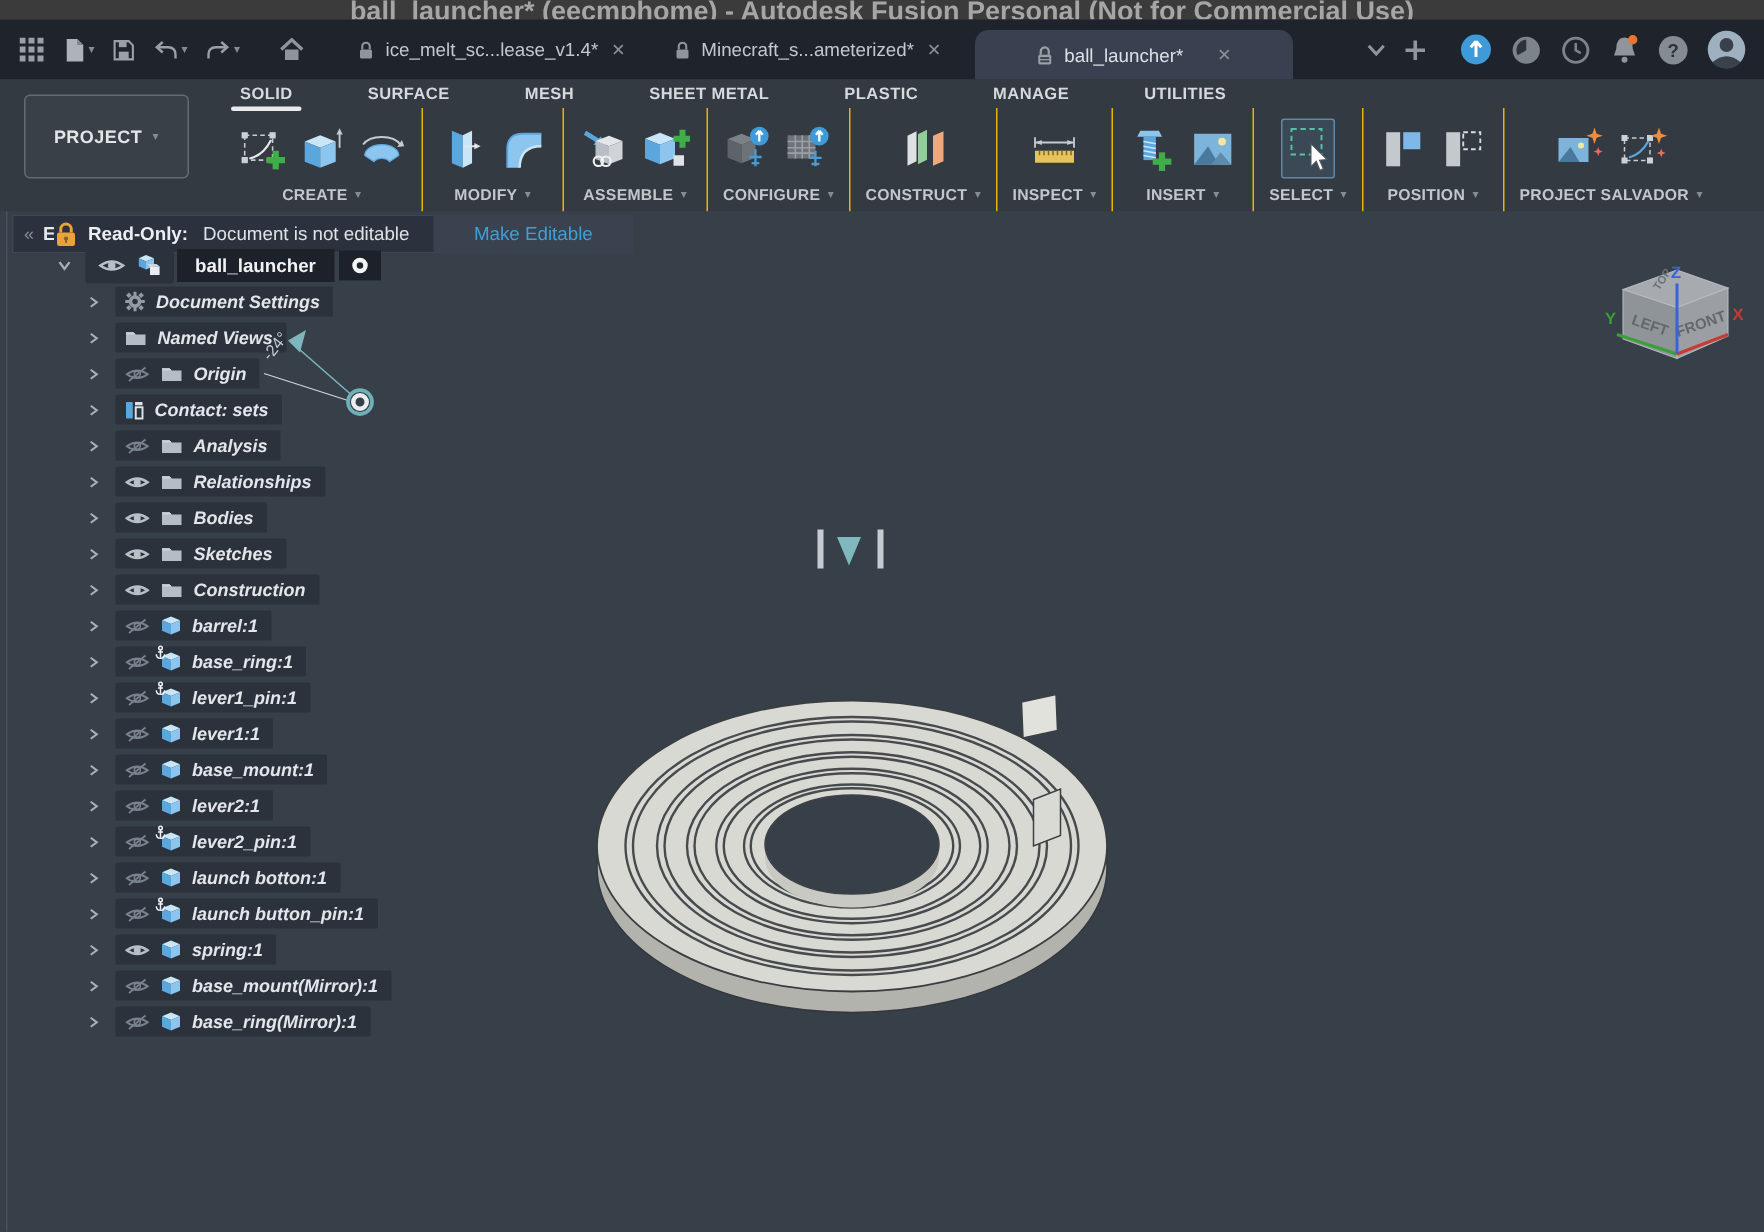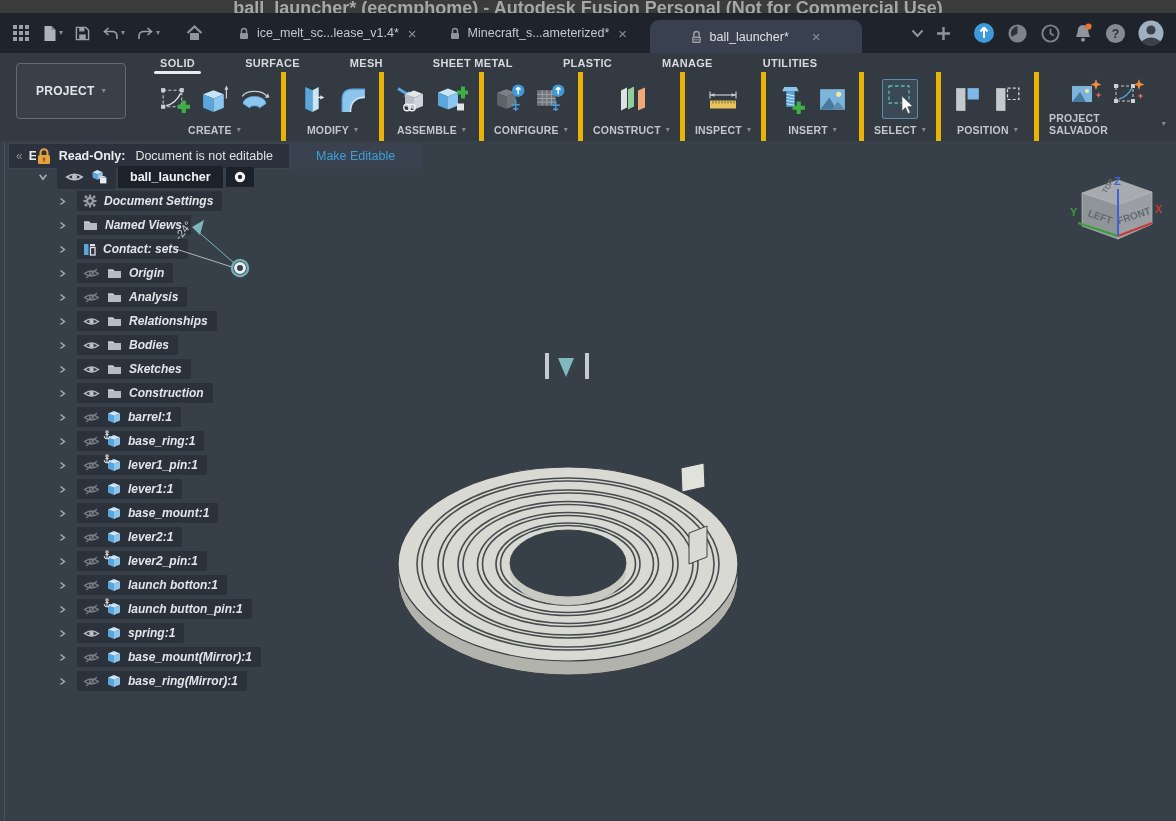--- a/index.html
+++ b/index.html
@@ -22,21 +22,21 @@
   .sbtn{display:flex;align-items:center;justify-content:center;}
   
   .toolbar{height:88px;background:#343a41;position:relative;}
   .design-btn{position:absolute;left:16px;top:10px;width:110px;height:56px;border:1px solid #646a72;border-radius:4px;
     background:#3a4048;color:#e3e6e9;font-size:12px;font-weight:bold;display:flex;align-items:center;justify-content:center;gap:7px;letter-spacing:.3px;}
   .ribbon-right{margin-left:148px;height:100%;display:flex;flex-direction:column;}
   .ribbon-tabs{height:19px;display:flex;align-items:center;gap:46px;padding-left:10px;}
   .rtab{font-size:11px;font-weight:bold;color:#d6d9dd;letter-spacing:.3px;position:relative;padding:2px 2px;}
   .rtab.active::after{content:"";position:absolute;left:-4px;right:-4px;bottom:-3px;height:3px;background:#e8eaec;border-radius:2px;}
   .ribbon-groups{flex:1;display:flex;align-items:stretch;}
-  .rgroup{display:flex;flex-direction:column;align-items:center;padding:2px 10px 0;border-right:5px solid #eab308;}
+  .rgroup{display:flex;flex-direction:column;align-items:center;padding:2px 10px 0;border-right:1px solid #eab308;}
   .rgroup:last-child{border-right:none;}
   .gicons{flex:1;display:flex;align-items:center;gap:7px;}
   .tbtn{display:flex;align-items:center;justify-content:center;padding:1px;}
   .tbtn.select-active{border:1px solid #5e8aa9;background:#3b4855;border-radius:2px;padding:2px;}
   .glabel{font-size:10.5px;font-weight:bold;color:#c3c7cc;display:flex;align-items:center;gap:5px;padding-bottom:5px;letter-spacing:.2px;}
   
   .viewport{position:absolute;left:0;top:141px;right:0;bottom:0;background:#374049;}
   .leftline{position:absolute;left:4px;top:0;bottom:0;width:1px;background:#4a515c;}
   
   .banner{position:absolute;left:8px;top:2px;height:26px;display:flex;align-items:center;background:#2b323d;border:1px solid #3e4654;font-size:12.5px;}
@@ -592,51 +592,51 @@
           <span class="tlabel">Named Views</span>
         </span>
       </div>
       <div class="trow">
         <span class="tchev">
           <svg width="9" height="9" viewBox="0 0 9 9">
             <path d="M2.5 1.5 L6.5 4.5 L2.5 7.5" fill="none" stroke="#a9b0b8" stroke-width="1.4"></path>
           </svg>
         </span>
         <span class="tbg">
+          <span class="teye">
+            <svg width="17" height="11" viewBox="0 0 17 11">
+              <path d="M1.5 5.5 Q8.5 0.5 15.5 5.5 Q8.5 10.5 1.5 5.5 Z" fill="none" stroke="#78818c" stroke-width="1.3"></path>
+              <circle cx="8.5" cy="5.5" r="2" fill="none" stroke="#78818c"></circle>
+              <line x1="3" y1="10" x2="14" y2="1" stroke="#78818c" stroke-width="1.2"></line>
+            </svg>
+          </span>
+          <span class="ticon">
+            <svg width="15" height="12" viewBox="0 0 15 12">
+              <path d="M1 2.5 L6 2.5 L7.5 4 L14 4 L14 11 L1 11 Z" fill="#b6bcc3"></path>
+              <path d="M1 2.5 L6 2.5 L7.5 4 L1 4 Z" fill="#cdd2d8"></path>
+            </svg>
+          </span>
+          <span class="tlabel">Origin</span>
+        </span>
+      </div>
+      <div class="trow">
+        <span class="tchev">
+          <svg width="9" height="9" viewBox="0 0 9 9">
+            <path d="M2.5 1.5 L6.5 4.5 L2.5 7.5" fill="none" stroke="#a9b0b8" stroke-width="1.4"></path>
+          </svg>
+        </span>
+        <span class="tbg">
           <span class="ticon">
             <svg width="13" height="13" viewBox="0 0 13 13">
               <rect x="1" y="1" width="4.5" height="11" rx="0.5" fill="#5ba7dd"></rect>
               <rect x="7" y="1" width="5" height="2.2" fill="#dfe3e7"></rect>
               <rect x="7.5" y="4.5" width="4.5" height="7.5" fill="none" stroke="#dfe3e7" stroke-width="1.3"></rect>
             </svg>
           </span>
           <span class="tlabel">Contact: sets</span>
-        </span>
-      </div>
-      <div class="trow">
-        <span class="tchev">
-          <svg width="9" height="9" viewBox="0 0 9 9">
-            <path d="M2.5 1.5 L6.5 4.5 L2.5 7.5" fill="none" stroke="#a9b0b8" stroke-width="1.4"></path>
-          </svg>
-        </span>
-        <span class="tbg">
-          <span class="teye">
-            <svg width="17" height="11" viewBox="0 0 17 11">
-              <path d="M1.5 5.5 Q8.5 0.5 15.5 5.5 Q8.5 10.5 1.5 5.5 Z" fill="none" stroke="#78818c" stroke-width="1.3"></path>
-              <circle cx="8.5" cy="5.5" r="2" fill="none" stroke="#78818c"></circle>
-              <line x1="3" y1="10" x2="14" y2="1" stroke="#78818c" stroke-width="1.2"></line>
-            </svg>
-          </span>
-          <span class="ticon">
-            <svg width="15" height="12" viewBox="0 0 15 12">
-              <path d="M1 2.5 L6 2.5 L7.5 4 L14 4 L14 11 L1 11 Z" fill="#b6bcc3"></path>
-              <path d="M1 2.5 L6 2.5 L7.5 4 L1 4 Z" fill="#cdd2d8"></path>
-            </svg>
-          </span>
-          <span class="tlabel">Origin</span>
         </span>
       </div>
       <div class="trow">
         <span class="tchev">
           <svg width="9" height="9" viewBox="0 0 9 9">
             <path d="M2.5 1.5 L6.5 4.5 L2.5 7.5" fill="none" stroke="#a9b0b8" stroke-width="1.4"></path>
           </svg>
         </span>
         <span class="tbg">
           <span class="teye">

